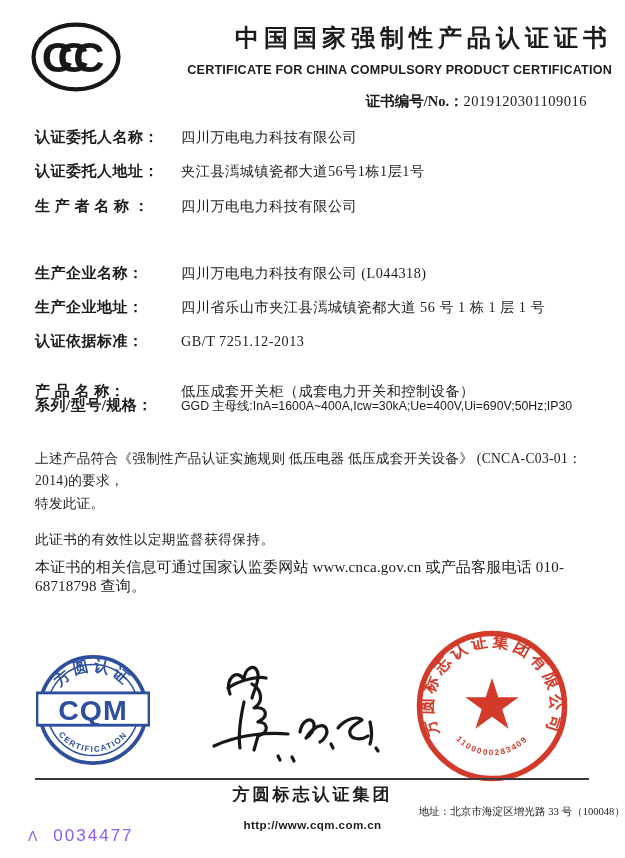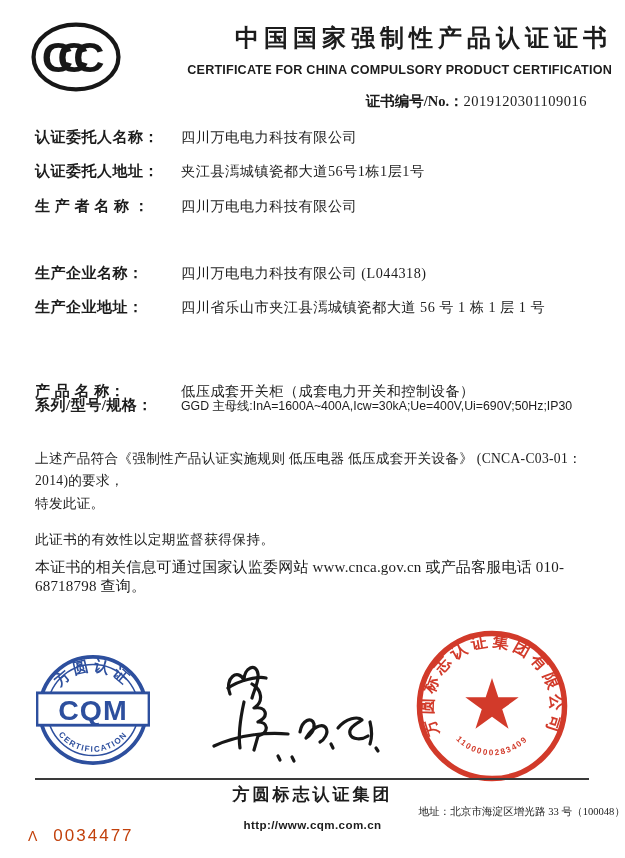--- a/index.html
+++ b/index.html
@@ -32,21 +32,21 @@
   .cqm-logo{position:absolute;left:36px;top:653px;width:114px;height:114px;}
   .signature{position:absolute;left:200px;top:650px;width:210px;height:120px;}
   .seal{position:absolute;left:414px;top:628px;width:156px;height:156px;}
   
   .footer-line{position:absolute;left:35px;right:36px;top:778px;border-top:2px solid #3a3a3a;}
   .footer-org{position:absolute;left:0;right:0;top:783px;text-align:center;
     font-size:17px;font-weight:bold;letter-spacing:3px;}
   .footer-addr{position:absolute;left:0;right:0;top:805px;text-align:right;font-size:10.6px;font-family:Liberation Serif, serif;}
   .footer-url{position:absolute;left:0;right:0;top:818px;text-align:center;
     font-family:"Liberation Sans","DejaVu Sans",sans-serif;font-size:11.6px;font-weight:bold;letter-spacing:.4px;}
-  .serial{position:absolute;left:28px;top:826px;color:#c2410c;
+  .serial{position:absolute;left:28px;top:826px;color:#8b5cf6;
     font-family:"Liberation Sans","DejaVu Sans",sans-serif;font-size:17px;letter-spacing:2px;}
   .serial .prefix{margin-right:14px;font-size:14px;}
 </style>
 </head>
 <body>
 
 <div class="page">
 
   <svg class="ccc-logo" viewBox="0 0 104 88">
     <ellipse cx="52" cy="44" rx="46" ry="35" fill="none" stroke="#171717" stroke-width="4.6"></ellipse>
@@ -76,20 +76,24 @@
     <span class="field-label">生 产 者 名 称 ：</span>
     <span class="field-value">四川万电电力科技有限公司</span>
   </div>
   <div class="field-row" style="top:264px">
     <span class="field-label">生产企业名称：</span>
     <span class="field-value">四川万电电力科技有限公司 (L044318)</span>
   </div>
   <div class="field-row" style="top:298px">
     <span class="field-label">生产企业地址：</span>
     <span class="field-value">四川省乐山市夹江县漹城镇瓷都大道 56 号 1 栋 1 层 1 号</span>
+  </div>
+  <div class="field-row" style="top:332px">
+    <span class="field-label">认证依据标准：</span>
+    <span class="field-value">GB/T 7251.12-2013</span>
   </div>
   <div class="field-row" style="top:382px">
     <span class="field-label">产  品  名  称：</span>
     <span class="field-value">低压成套开关柜（成套电力开关和控制设备）</span>
   </div>
   <div class="field-row small-val" style="top:396px">
     <span class="field-label">系列/型号/规格：</span>
     <span class="field-value">GGD 主母线:InA=1600A~400A,Icw=30kA;Ue=400V,Ui=690V;50Hz;IP30</span>
   </div>
 

